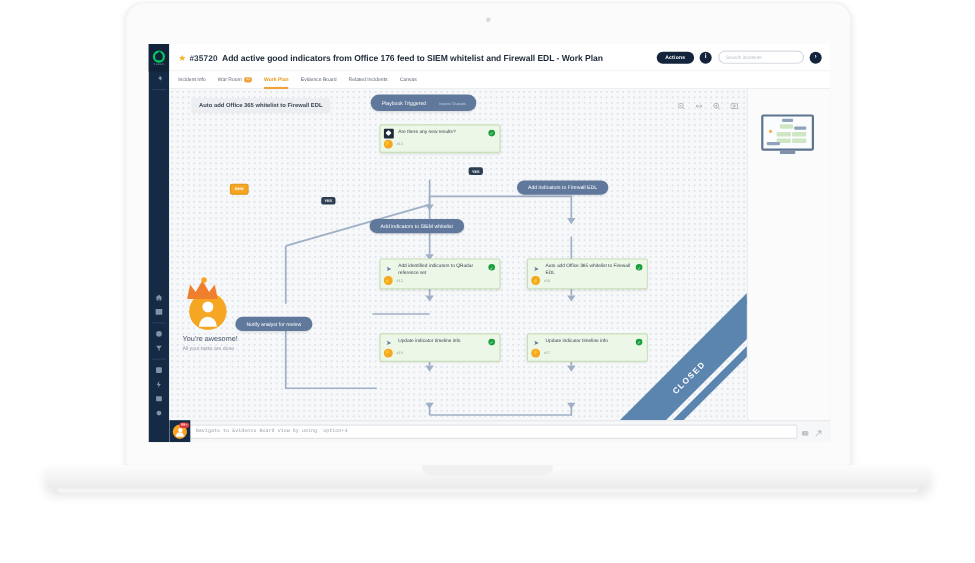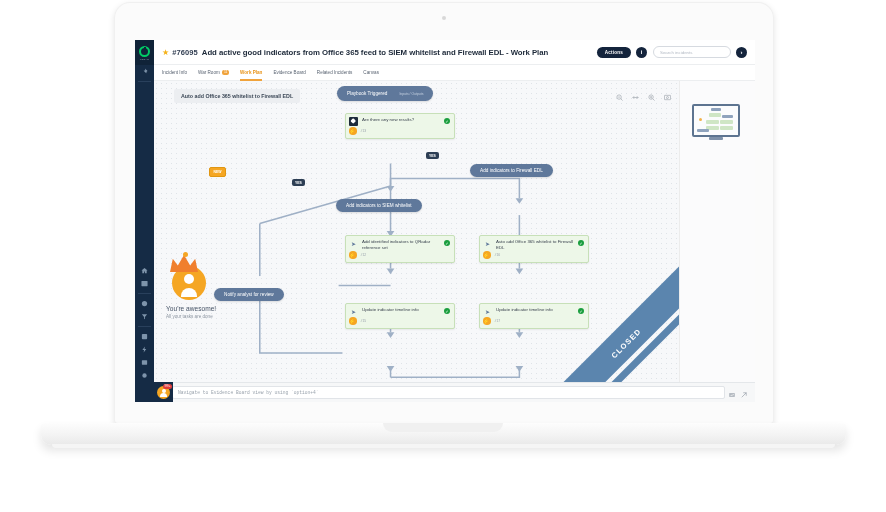--- a/index.html
+++ b/index.html
@@ -384,22 +384,22 @@
             <circle cx="8" cy="8" r="5"></circle>
           </svg>
       </div>
       <div style="height:20px"></div>
     </div>
 
     <div class="app">
 
       <div class="header">
         <div class="star">★</div>
-        <div class="inc-id">#76095</div>
-        <div class="inc-title">Add active good indicators from Office 365 feed to SIEM whitelist and Firewall EDL - Work Plan</div>
+        <div class="inc-id">#35720</div>
+        <div class="inc-title">Add active good indicators from Office 176 feed to SIEM whitelist and Firewall EDL - Work Plan</div>
         <div class="hdr-spacer"></div>
         <button class="btn-actions">Actions</button>
         <div class="btn-round">i</div>
         <div class="search-box">
           <span>Search incidents</span>
         </div>
         <div class="btn-round">›</div>
       </div>
 
       <div class="tabs">

